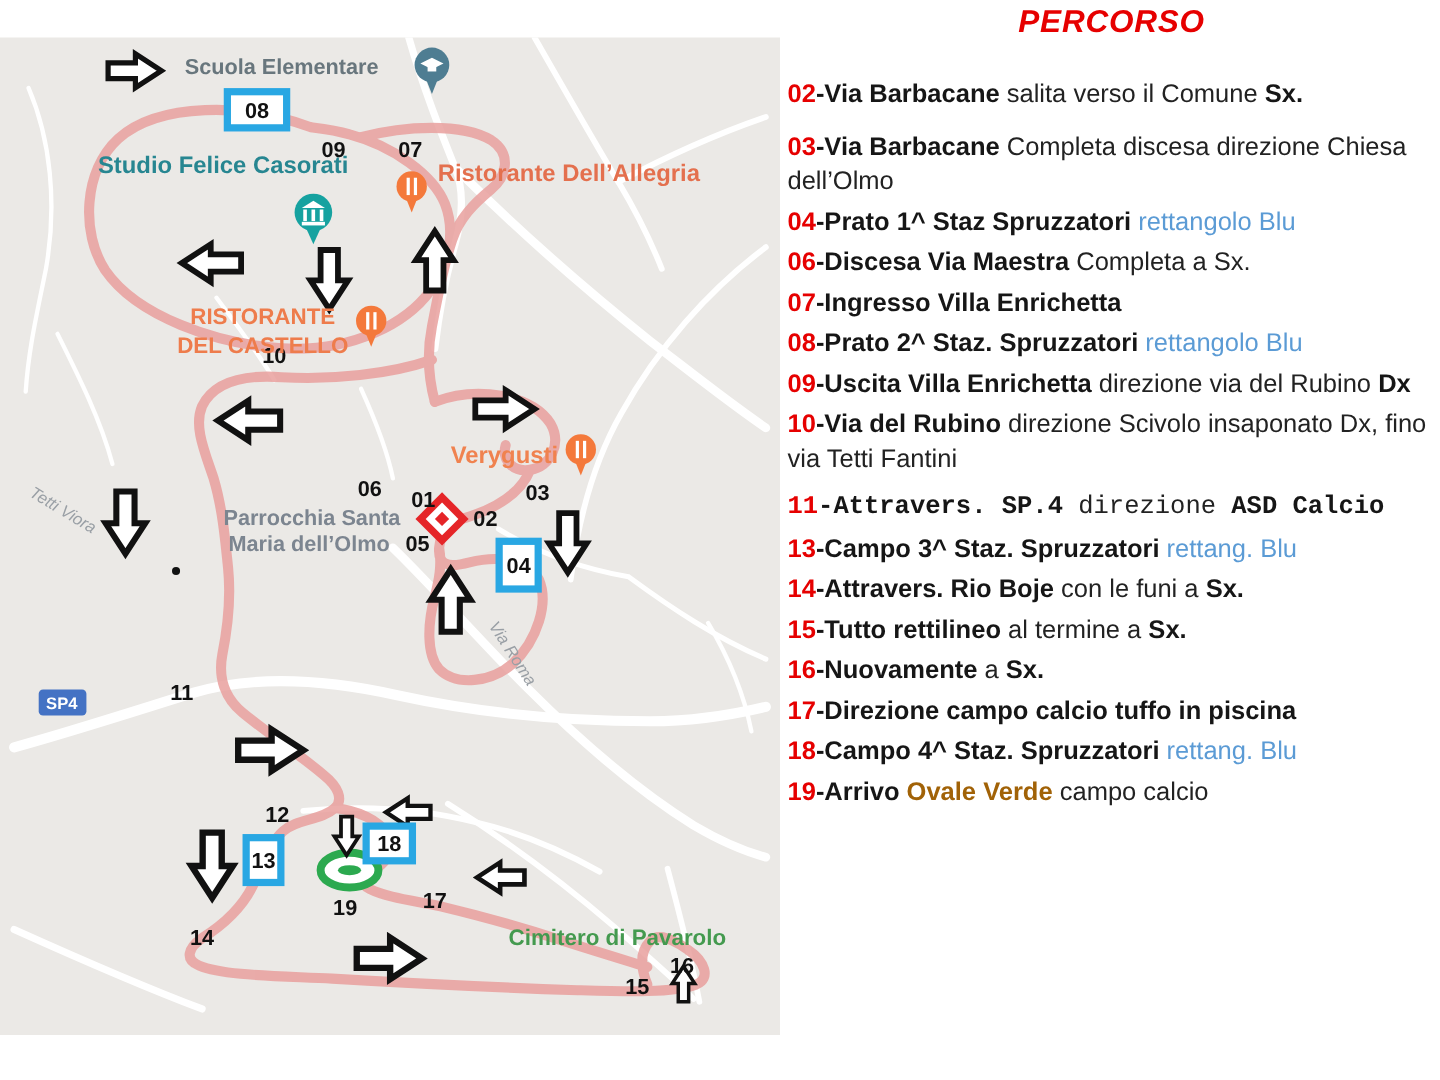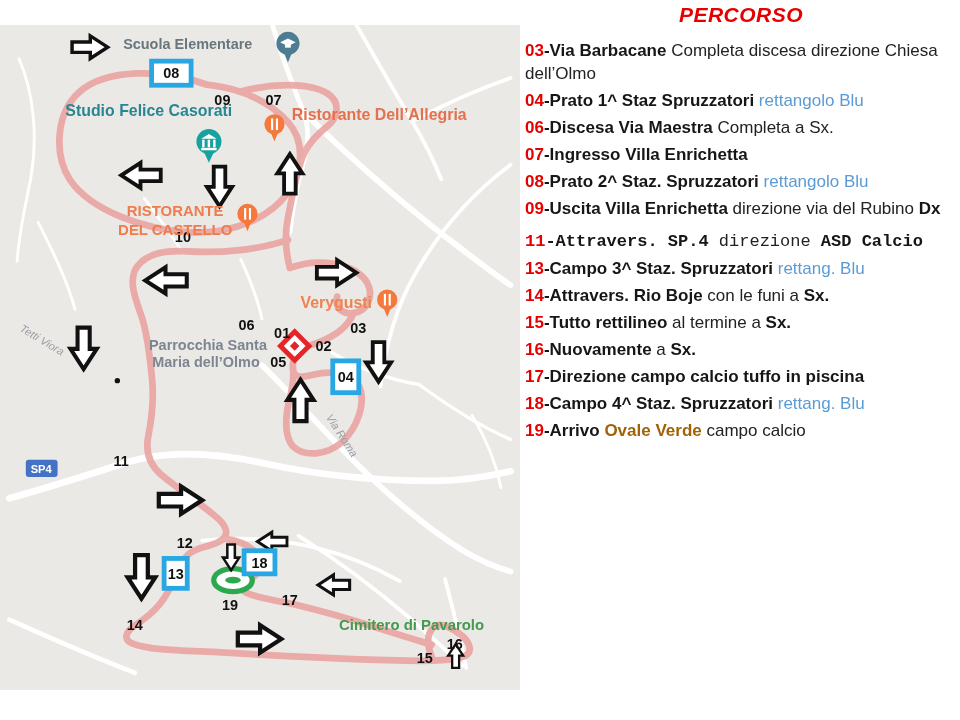--- a/index.html
+++ b/index.html
@@ -14,21 +14,21 @@
   }
   .map-num{font-family:"Liberation Sans",sans-serif;font-weight:bold;font-size:15px;fill:#111;}
   .street-label{font-style:italic;}
   
   .panel{
     position:absolute;left:521px;top:0;width:437px;height:720px;
     padding:0 1px 0 4px;box-sizing:border-box;
   }
   .panel-title{
     text-align:center;font-size:21px;font-weight:bold;font-style:italic;
-    color:#e60000;margin:3px 0 12px 0;letter-spacing:0.5px;
+    color:#e60000;margin:3px 0 24px 0;letter-spacing:0.5px;
   }
   .item{font-size:17px;line-height:23px;margin-bottom:4px;color:#111;}
   .seg-num{color:#e60000;font-weight:bold;}
   .seg-bold{color:#161616;font-weight:bold;}
   .seg-normal{color:#222;font-weight:normal;}
   .seg-redbold{color:#e60000;font-weight:bold;}
   .seg-blue{color:#5b9bd5;font-weight:normal;}
   .seg-green{color:#a16207;font-weight:bold;}
 </style>
 </head>
@@ -192,26 +192,28 @@
         <text font-size="15.5" fill="#449a4f" font-weight="bold" x="342" y="653">Cimitero di Pavarolo</text>
         <text font-size="11.5" fill="#999fa5" font-weight="normal" transform="translate(10,342) rotate(31)" class="street-label">Tetti Viora</text>
         <text font-size="11.5" fill="#999fa5" font-weight="normal" transform="translate(328,432) rotate(57)" class="street-label">Via Roma</text>
       </g>
   </svg>
 </div>
 
 <div class="panel">
   <div class="panel-title">PERCORSO</div>
   <div id="instruction-list">
+      <div class="item"><span class="seg-num">02</span><span class="seg-bold">-Via Barbacane</span><span class="seg-normal"> salita verso il Comune </span><span class="seg-bold">Sx.</span></div>
       <div class="item" style="margin-top: 12px;"><span class="seg-num">03</span><span class="seg-bold">-Via Barbacane</span><span class="seg-normal"> Completa discesa direzione Chiesa dell’Olmo</span></div>
       <div class="item" style="margin-top: 4px;"><span class="seg-num">04</span><span class="seg-bold">-Prato 1^ Staz Spruzzatori</span><span class="seg-blue"> rettangolo Blu</span></div>
       <div class="item"><span class="seg-num">06</span><span class="seg-bold">-Discesa Via Maestra</span><span class="seg-normal"> Completa a Sx.</span></div>
       <div class="item"><span class="seg-num">07</span><span class="seg-bold">-Ingresso Villa Enrichetta</span></div>
       <div class="item"><span class="seg-num">08</span><span class="seg-bold">-Prato 2^ Staz. Spruzzatori</span><span class="seg-blue"> rettangolo Blu</span></div>
       <div class="item"><span class="seg-num">09</span><span class="seg-bold">-Uscita Villa Enrichetta</span><span class="seg-normal"> direzione via del Rubino </span><span class="seg-bold">Dx</span></div>
+      <div class="item"><span class="seg-num">10</span><span class="seg-bold">-Via del Rubino</span><span class="seg-normal"> direzione Scivolo insaponato Dx, fino via Tetti Fantini</span></div>
       <div class="item" style="margin-top: 10px; font-family: Liberation Mono, monospace;"><span class="seg-num">11</span><span class="seg-bold">-Attravers. SP.4</span><span class="seg-normal">  direzione </span><span class="seg-bold">ASD Calcio</span></div>
       <div class="item"><span class="seg-num">13</span><span class="seg-bold">-Campo 3^ Staz. Spruzzatori</span><span class="seg-blue"> rettang. Blu</span></div>
       <div class="item"><span class="seg-num">14</span><span class="seg-bold">-Attravers. Rio Boje</span><span class="seg-normal"> con le funi a </span><span class="seg-bold">Sx.</span></div>
       <div class="item"><span class="seg-num">15</span><span class="seg-bold">-Tutto rettilineo</span><span class="seg-normal"> al termine a </span><span class="seg-bold">Sx.</span></div>
       <div class="item"><span class="seg-num">16</span><span class="seg-bold">-Nuovamente</span><span class="seg-normal"> a </span><span class="seg-bold">Sx.</span></div>
       <div class="item"><span class="seg-num">17</span><span class="seg-bold">-Direzione campo calcio tuffo in piscina</span></div>
       <div class="item"><span class="seg-num">18</span><span class="seg-bold">-Campo 4^ Staz. Spruzzatori</span><span class="seg-blue"> rettang. Blu</span></div>
       <div class="item"><span class="seg-num">19</span><span class="seg-bold">-Arrivo </span><span class="seg-green"> Ovale Verde </span><span class="seg-normal">campo calcio</span></div>
     </div>
 </div>

